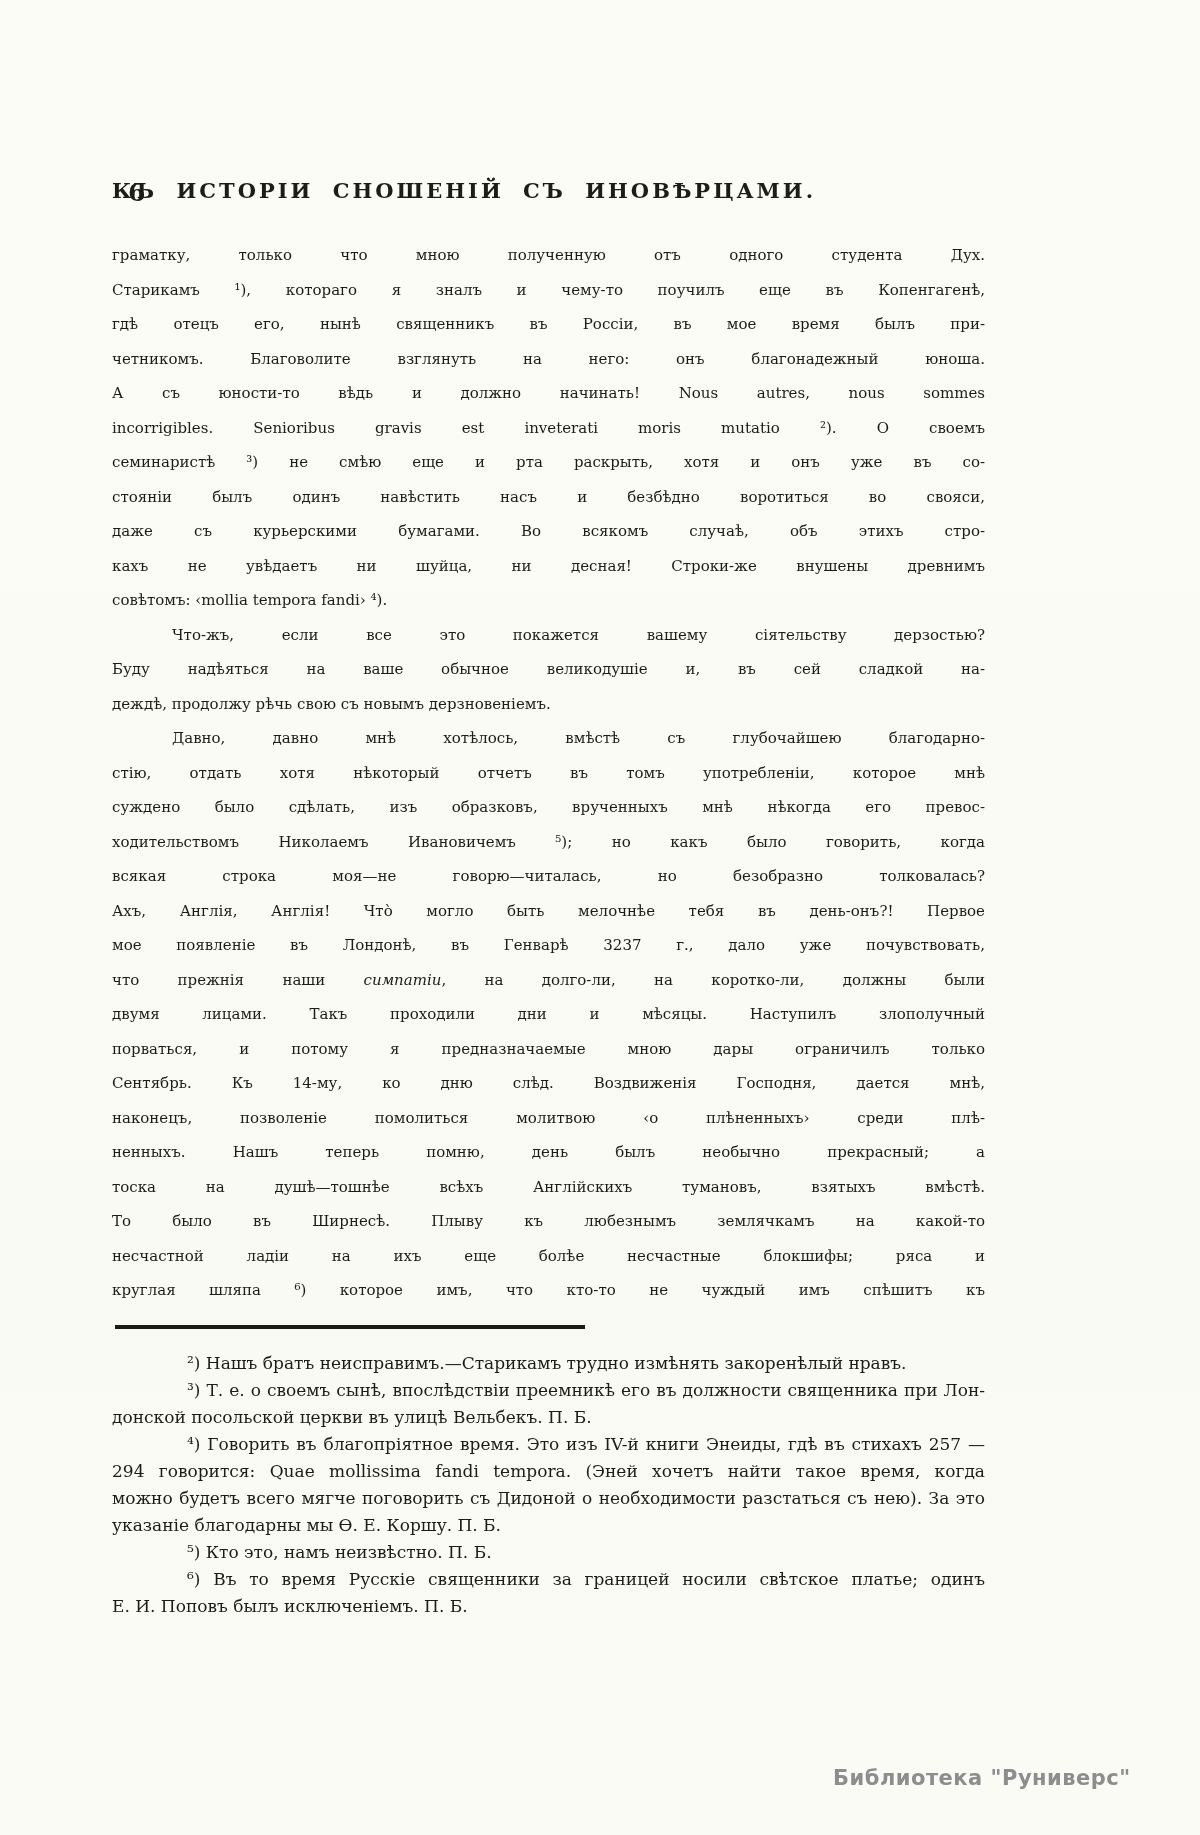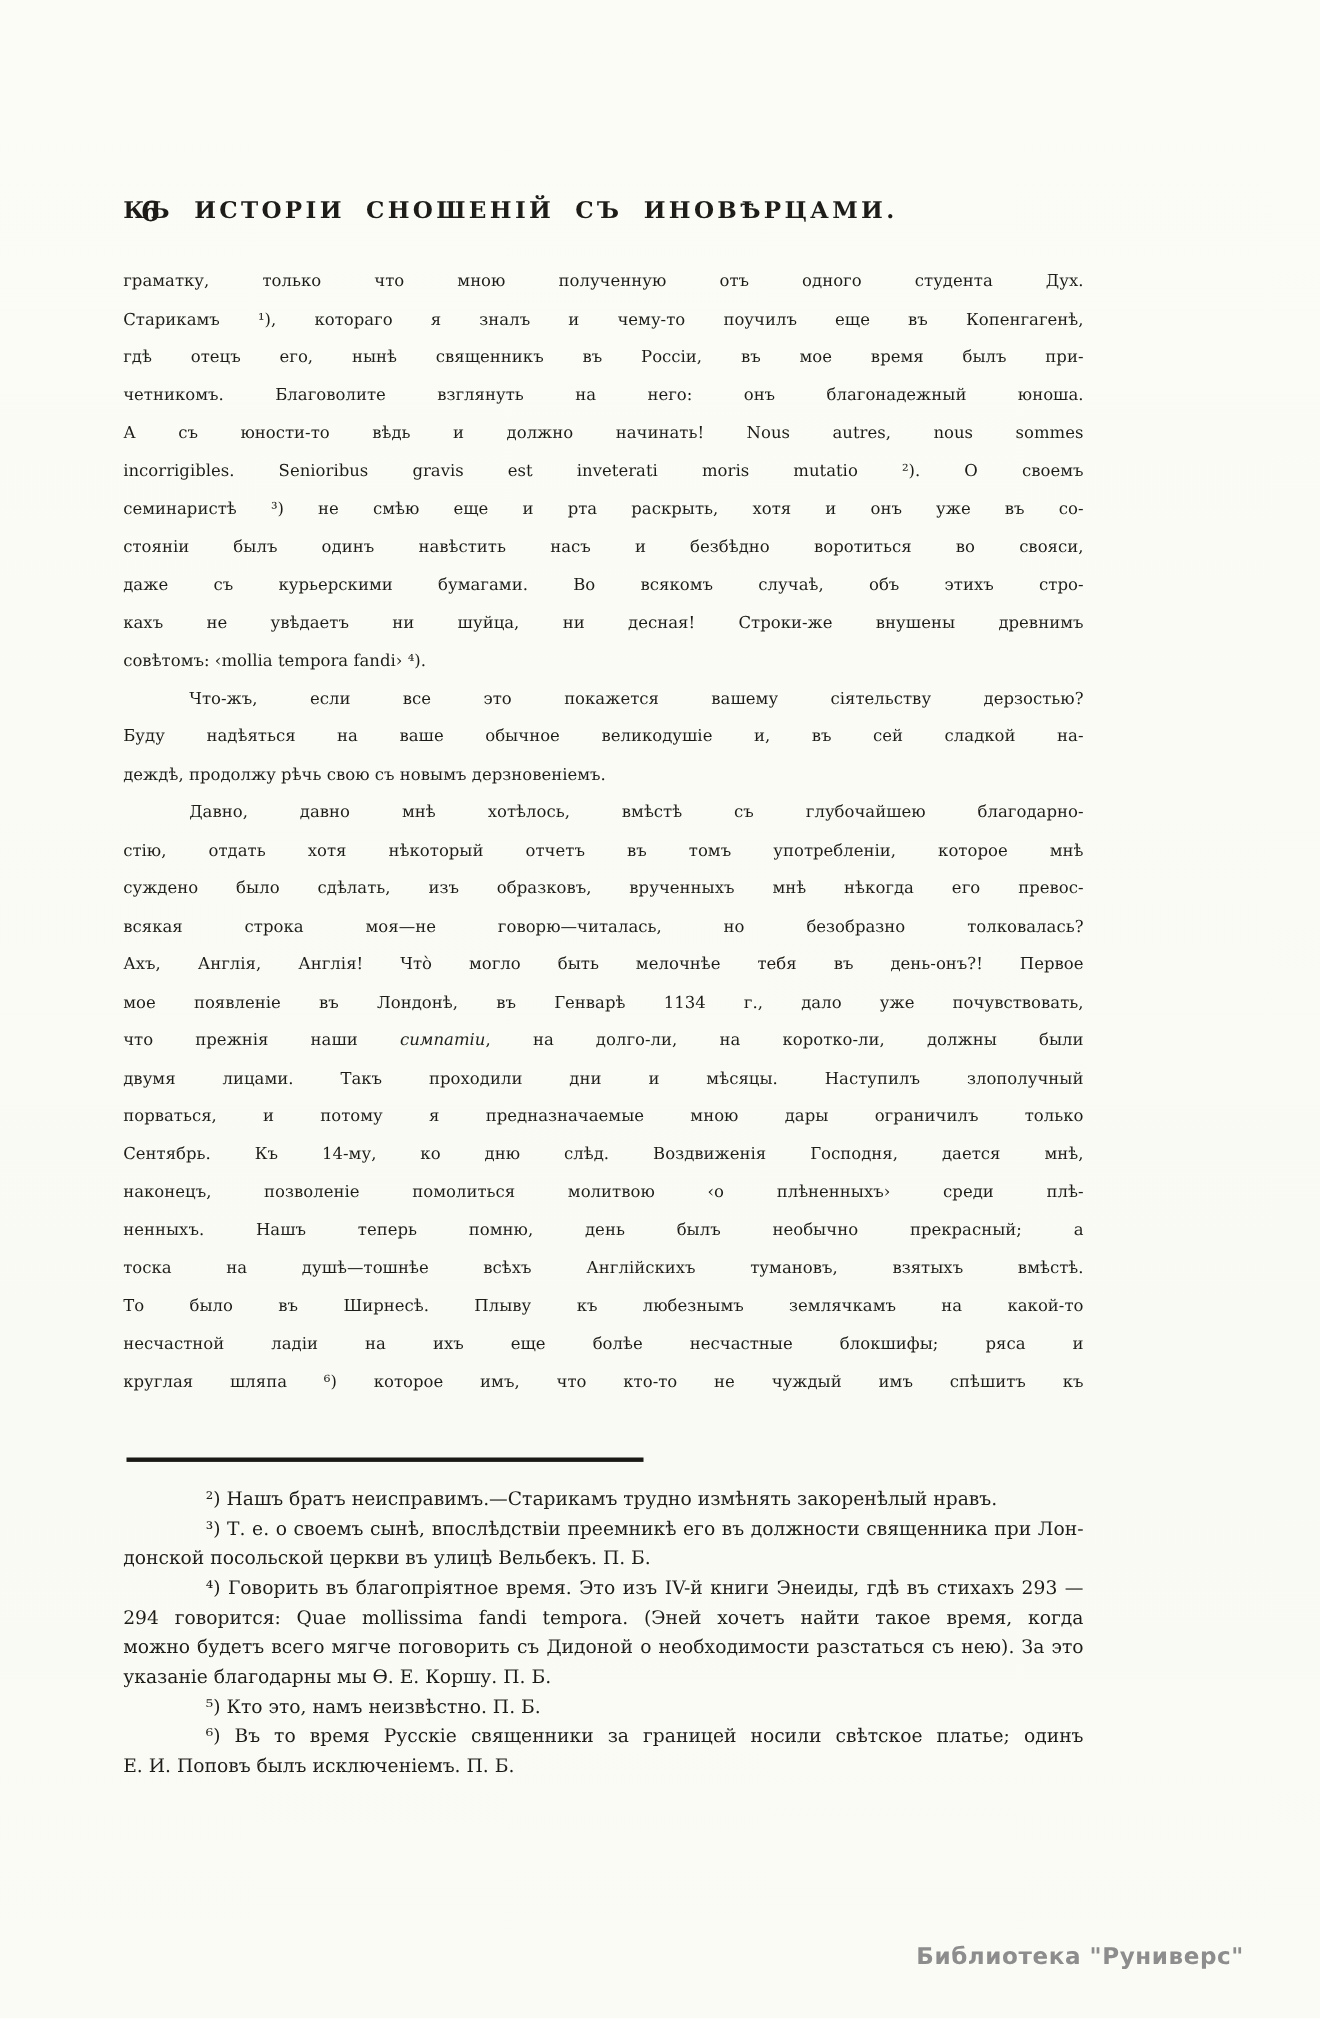--- a/index.html
+++ b/index.html
@@ -103,42 +103,43 @@
       <div class="bline jf"><span>стояніи былъ </span><span style="">одинъ</span><span> навѣстить насъ и безбѣдно воротиться во свояси,</span></div>
       <div class="bline jf"><span>даже съ курьерскими бумагами. Во всякомъ случаѣ, объ этихъ стро-</span></div>
       <div class="bline jf"><span>кахъ не увѣдаетъ ни шуйца, ни десная! Строки-же внушены древнимъ</span></div>
       <div class="bline"><span>совѣтомъ: ‹mollia tempora fandi› ⁴).</span></div>
       <div class="bline ind jf"><span>Что-жъ, если все это покажется вашему сіятельству дерзостью?</span></div>
       <div class="bline jf"><span>Буду надѣяться на ваше обычное великодушіе и, въ сей сладкой на-</span></div>
       <div class="bline"><span>деждѣ, продолжу рѣчь свою съ новымъ дерзновеніемъ.</span></div>
       <div class="bline ind jf"><span>Давно, давно мнѣ хотѣлось, вмѣстѣ съ глубочайшею благодарно-</span></div>
       <div class="bline jf"><span>стію, отдать хотя нѣкоторый отчетъ въ томъ употребленіи, которое мнѣ</span></div>
       <div class="bline jf"><span>суждено было сдѣлать, изъ образковъ, врученныхъ мнѣ нѣкогда его превос-</span></div>
+      <div class="bline jf"><span>ходительствомъ Николаемъ Ивановичемъ ⁵); но какъ было говорить, когда</span></div>
       <div class="bline jf"><span>всякая строка моя—не говорю—читалась, но безобразно толковалась?</span></div>
       <div class="bline jf"><span>Ахъ, Англія, Англія! Что̀ могло быть мелочнѣе тебя въ день-онъ?! Первое</span></div>
-      <div class="bline jf"><span>мое появленіе въ Лондонѣ, въ Генварѣ 1134 г., дало уже почувствовать,</span></div>
+      <div class="bline jf"><span>мое появленіе въ Лондонѣ, въ Генварѣ 3237 г., дало уже почувствовать,</span></div>
       <div class="bline jf"><span>что прежнія наши </span><span style="font-style: italic;">симпатіи</span><span>, на долго-ли, на коротко-ли, должны были</span></div>
       <div class="bline jf"><span>двумя лицами. Такъ проходили дни и мѣсяцы. Наступилъ злополучный</span></div>
       <div class="bline jf"><span>порваться, и потому я предназначаемые мною дары ограничилъ только</span></div>
       <div class="bline jf"><span>Сентябрь. Къ 14-му, ко дню слѣд. Воздвиженія Господня, дается мнѣ,</span></div>
       <div class="bline jf"><span>наконецъ, позволеніе помолиться молитвою ‹о плѣненныхъ› среди плѣ-</span></div>
       <div class="bline jf"><span>ненныхъ. Нашъ теперь помню, день былъ необычно прекрасный; а</span></div>
       <div class="bline jf"><span>тоска на душѣ—тошнѣе всѣхъ Англійскихъ тумановъ, взятыхъ вмѣстѣ.</span></div>
       <div class="bline jf"><span>То было въ Ширнесѣ. Плыву къ любезнымъ землячкамъ на какой-то</span></div>
       <div class="bline jf"><span>несчастной ладіи на ихъ еще болѣе несчастные блокшифы; ряса и</span></div>
       <div class="bline jf"><span>круглая шляпа ⁶) которое имъ, что кто-то не чуждый имъ спѣшитъ къ</span></div>
     </div>
 
   <div class="footnote-sep"></div>
 
   <div class="footnotes">
       <div class="fline ind"><span>²) Нашъ братъ неисправимъ.—Старикамъ трудно измѣнять закоренѣлый нравъ.</span></div>
       <div class="fline ind jf"><span>³) Т. е. о своемъ сынѣ, впослѣдствіи преемникѣ его въ должности священника при Лон-</span></div>
       <div class="fline"><span>донской посольской церкви въ улицѣ Вельбекъ. П. Б.</span></div>
-      <div class="fline ind jf"><span>⁴) Говорить въ благопріятное время. Это изъ IV-й книги Энеиды, гдѣ въ стихахъ 293 —</span></div>
+      <div class="fline ind jf"><span>⁴) Говорить въ благопріятное время. Это изъ IV-й книги Энеиды, гдѣ въ стихахъ 257 —</span></div>
       <div class="fline jf"><span>294 говорится: Quae mollissima fandi tempora. (Эней хочетъ найти такое время, когда</span></div>
       <div class="fline jf"><span>можно будетъ всего мягче поговорить съ Дидоной о необходимости разстаться съ нею). За это</span></div>
       <div class="fline"><span>указаніе благодарны мы Ѳ. Е. Коршу. П. Б.</span></div>
       <div class="fline ind"><span>⁵) Кто это, намъ неизвѣстно. П. Б.</span></div>
       <div class="fline ind jf"><span>⁶) Въ то время Русскіе священники за границей носили свѣтское платье; одинъ</span></div>
       <div class="fline"><span>Е. И. Поповъ былъ исключеніемъ. П. Б.</span></div>
     </div>
 
   <div class="watermark">Библиотека "Руниверс"</div>
 

